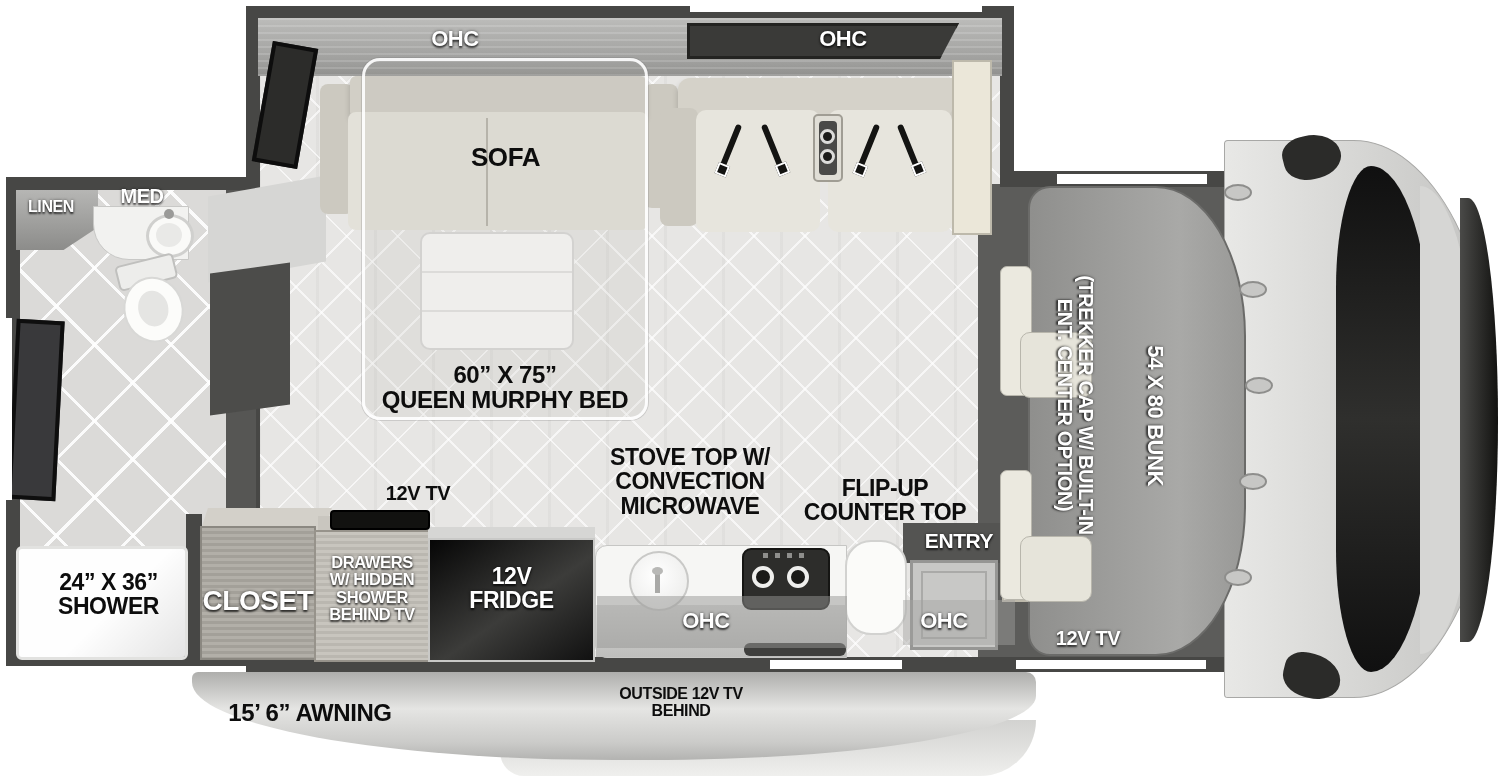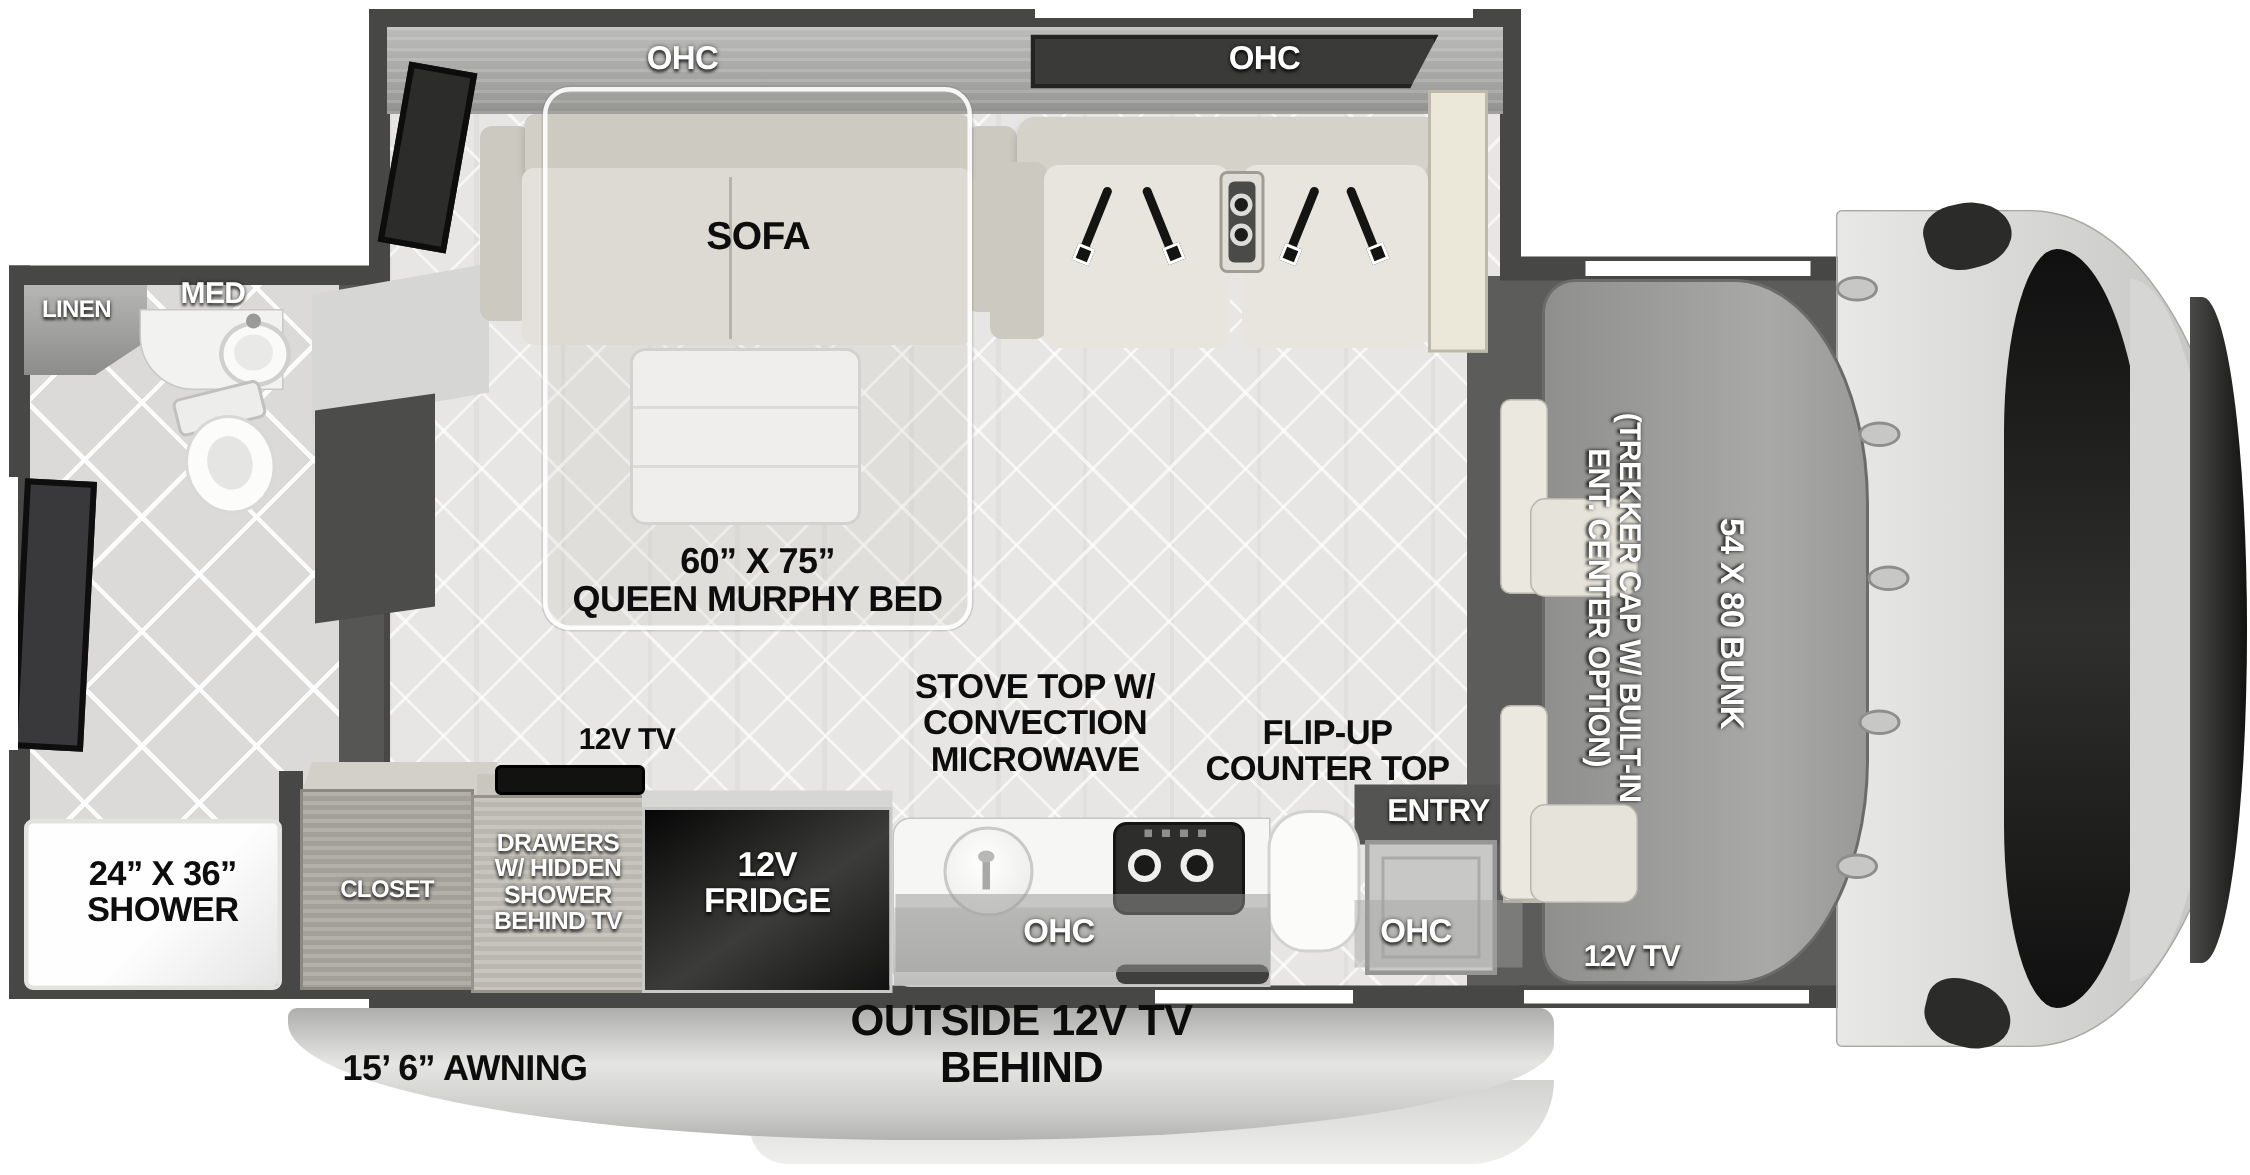--- a/index.html
+++ b/index.html
@@ -194,31 +194,31 @@
   .lbl-sofa{left:428px;top:144px;width:155px;font-size:26px;}
   .lbl-theater{left:756px;top:240px;width:166px;font-size:21px;}
   .lbl-murphy{left:360px;top:362px;width:290px;font-size:24px;}
   .lbl-linen{left:8px;top:199px;width:86px;font-size:16px;}
   .lbl-med{left:110px;top:186px;width:64px;font-size:20px;}
   .lbl-shower{left:26px;top:570px;width:165px;font-size:23px;}
   .lbl-tv-kitchen{left:356px;top:483px;width:124px;font-size:20px;}
   .lbl-stove{left:580px;top:445px;width:220px;font-size:23px;}
   .lbl-flip{left:793px;top:476px;width:184px;font-size:23px;}
   .lbl-entry{left:903px;top:530px;width:112px;font-size:21px;}
-  .lbl-closet{left:198px;top:586px;width:120px;font-size:16px;}
+  .lbl-closet{left:198px;top:586px;width:120px;font-size:28px;}
   .lbl-drawers{left:316px;top:554px;width:112px;font-size:16.5px;}
   .lbl-fridge{left:430px;top:564px;width:163px;font-size:23px;}
   .lbl-ohc-counter{left:650px;top:609px;width:112px;font-size:22px;}
   .lbl-ohc-entry{left:888px;top:609px;width:112px;font-size:22px;}
   .lbl-trekker{left:862px;top:381px;width:420px;height:48px;font-size:20px;transform:rotate(90deg);}
   .lbl-bunk{left:1007px;top:404px;width:296px;font-size:22px;transform:rotate(90deg);}
   .lbl-tv-bunk{left:1038px;top:628px;width:100px;font-size:20px;}
   .lbl-chassis{left:1040px;top:698px;width:264px;font-size:24px;}
   .lbl-awning{left:198px;top:700px;width:224px;font-size:24px;}
-  .lbl-outside{left:558px;top:666px;width:246px;font-size:29px;}
+  .lbl-outside{left:558px;top:686px;width:246px;font-size:16px;}
 </style>
 </head>
 <body>
 
 <div class="plan">
 
   <div class="floor-main"></div>
   <div class="hall-floor"></div>
   <div class="bath-floor"></div>
   <div class="cab-floor"></div>

